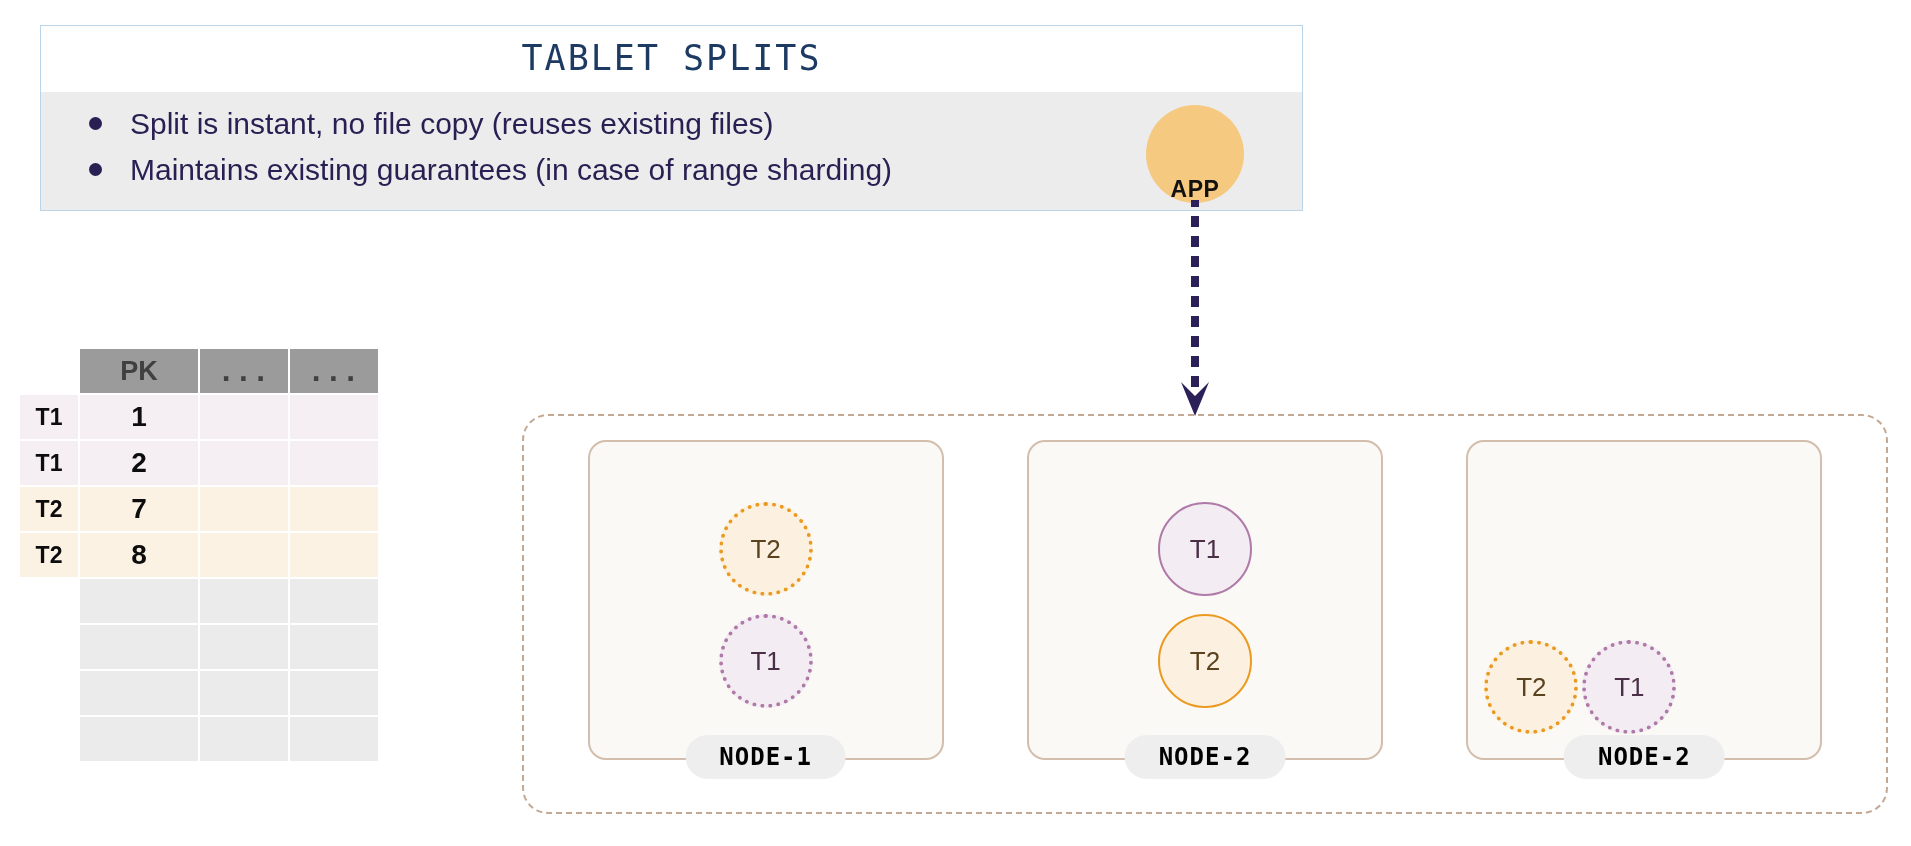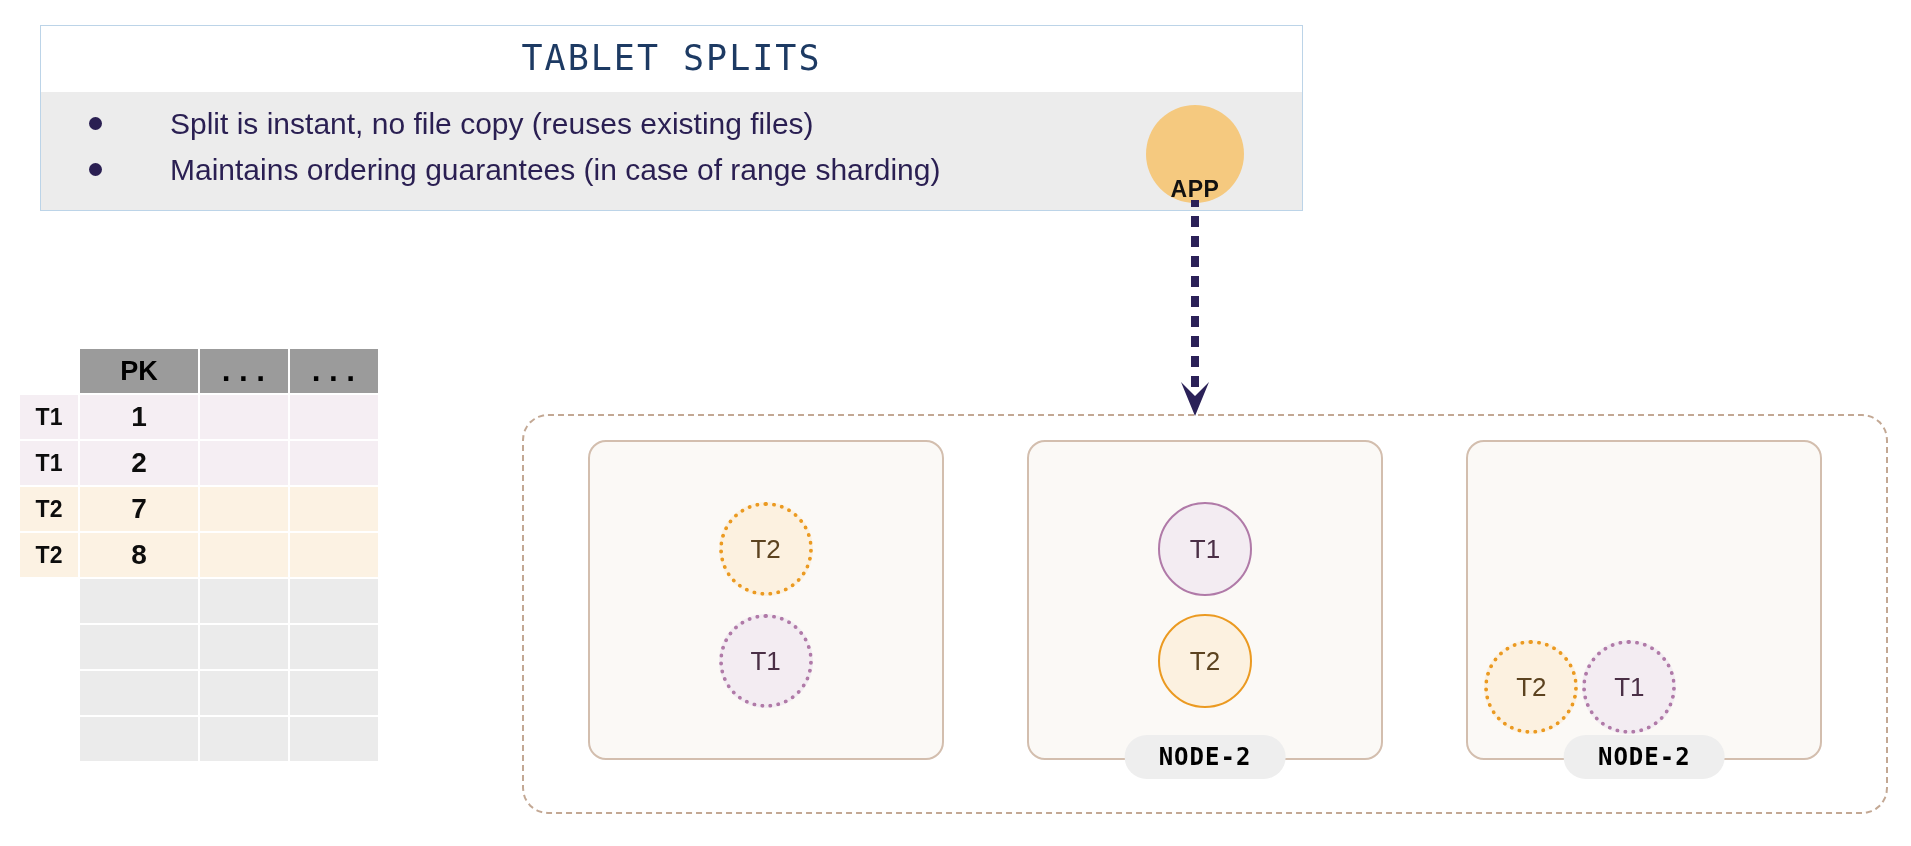--- a/index.html
+++ b/index.html
@@ -49,21 +49,20 @@
     flex: 0 0 auto;
     width: 13px;
     height: 13px;
     border-radius: 50%;
     background: #2a1f52;
     margin: 17px 28px 0 22px;
   }
   .bullet-text {
     flex: 1 1 auto;
     padding-top: 3px;
-    margin-left: 40px;
   }
 
   
   #table-wrap {
     position: absolute;
     left: 18px;
     top: 347px;
   }
   #tbl {
     border-collapse: separate;
@@ -81,21 +80,21 @@
     vertical-align: middle;
     font-size: 23px;
     font-weight: bold;
     color: #0d0d0d;
   }
   .rowlabel-blank {
     background: transparent;
   }
   .hdr {
     background: #9b9b9b;
-    color: #000000;
+    color: #404040;
     font-size: 27px;
     font-weight: bold;
     text-align: center;
     vertical-align: middle;
     height: 42px;
     font-family: "DejaVu Sans Mono", "Liberation Mono", monospace;
     letter-spacing: 1px;
   }
   .hdr.pk {
     font-family: "Liberation Sans", sans-serif;
@@ -235,21 +234,21 @@
 
 <div id="callout">
   <div id="callout-title">TABLET SPLITS</div>
   <div id="callout-body">
     <div class="bullet-row">
       <span class="bullet-dot"></span>
       <span class="bullet-text">Split is instant, no file copy (reuses existing files)</span>
     </div>
     <div class="bullet-row">
       <span class="bullet-dot"></span>
-      <span class="bullet-text">Maintains ordering guarantees (in case of range sharding)</span>
+      <span class="bullet-text">Maintains existing guarantees (in case of range sharding)</span>
     </div>
   </div>
 </div>
 
 <div id="table-wrap">
   <table id="tbl">
     <tbody>
       <tr>
         <td class="rowlabel-cell corner"></td>
         <td class="hdr pk col-pk">PK</td>
@@ -324,20 +323,21 @@
 
     <div class="node">
       <div class="node-stack">
         <div class="tablet t2 dotted">
           <span>T2</span>
         </div>
         <div class="tablet t1 dotted">
           <span>T1</span>
         </div>
       </div>
+      <div class="node-label">NODE-1</div>
     </div>
 
     <div class="node">
       <div class="node-stack">
         <div class="tablet t1 solid">
           <span>T1</span>
         </div>
         <div class="tablet t2 solid">
           <span>T2</span>
         </div>

